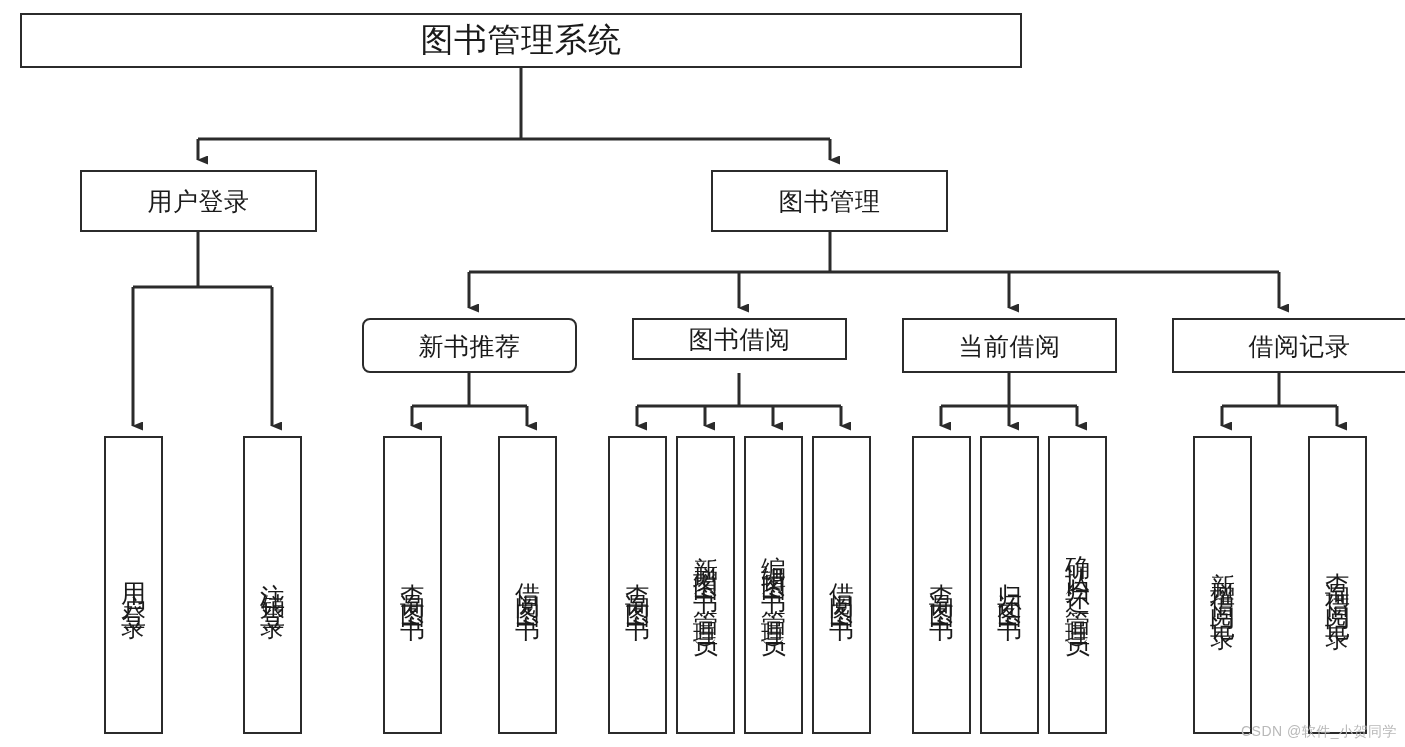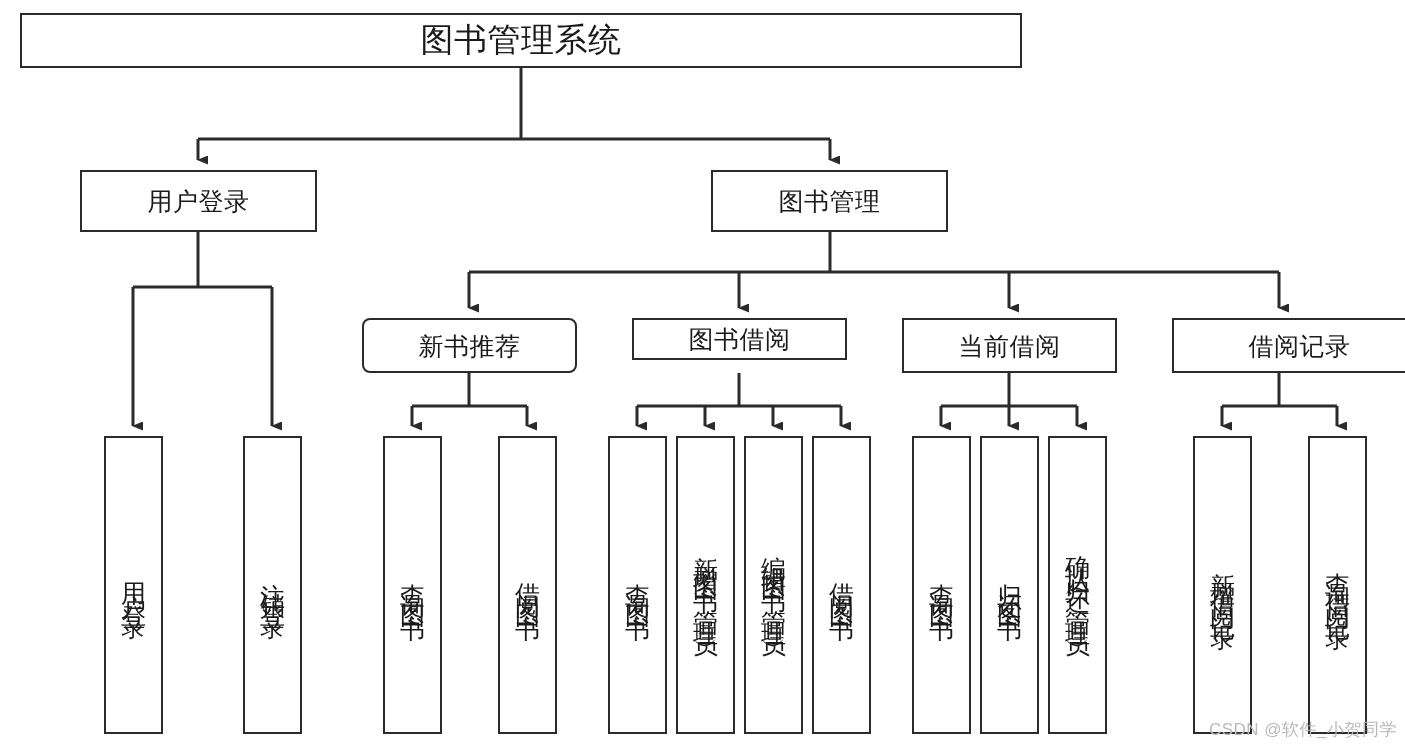--- a/index.html
+++ b/index.html
@@ -32,21 +32,21 @@
     text-orientation:upright;
     font-size:25px;
     line-height:1.0;
     letter-spacing:11px;
     text-align:center;
     max-height:280px;
   }
 
   .watermark{
     position:absolute;right:8px;bottom:6px;
-    font-size:17px;color:#b9b9b9;
+    font-size:14px;color:#b9b9b9;
     letter-spacing:.5px;white-space:nowrap;
     user-select:none;
   }
 </style>
 </head>
 <body>
 
 <div id="canvas">
 
   <svg class="edges" viewBox="0 0 1405 747" xmlns="http://www.w3.org/2000/svg">

